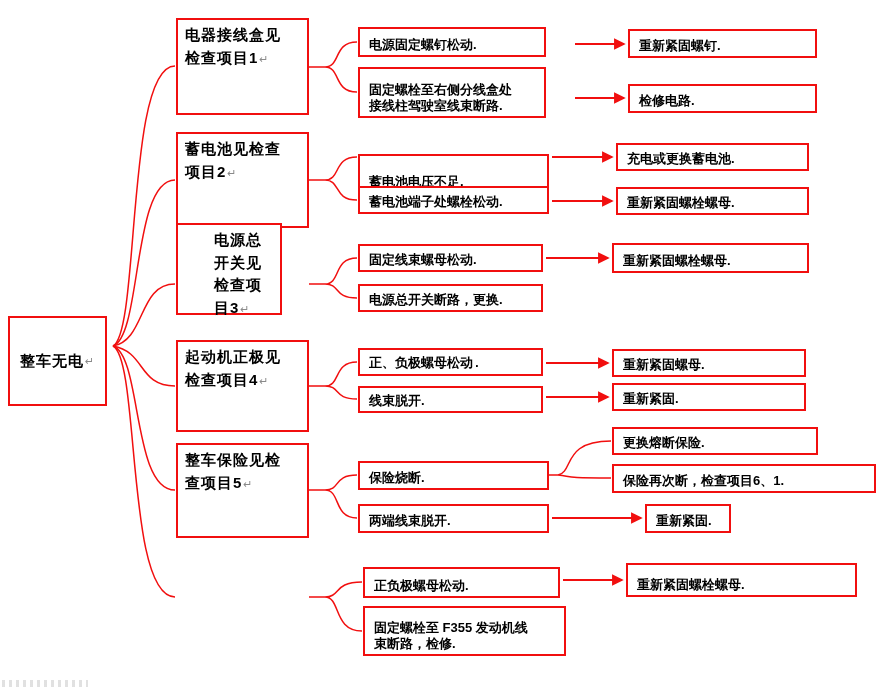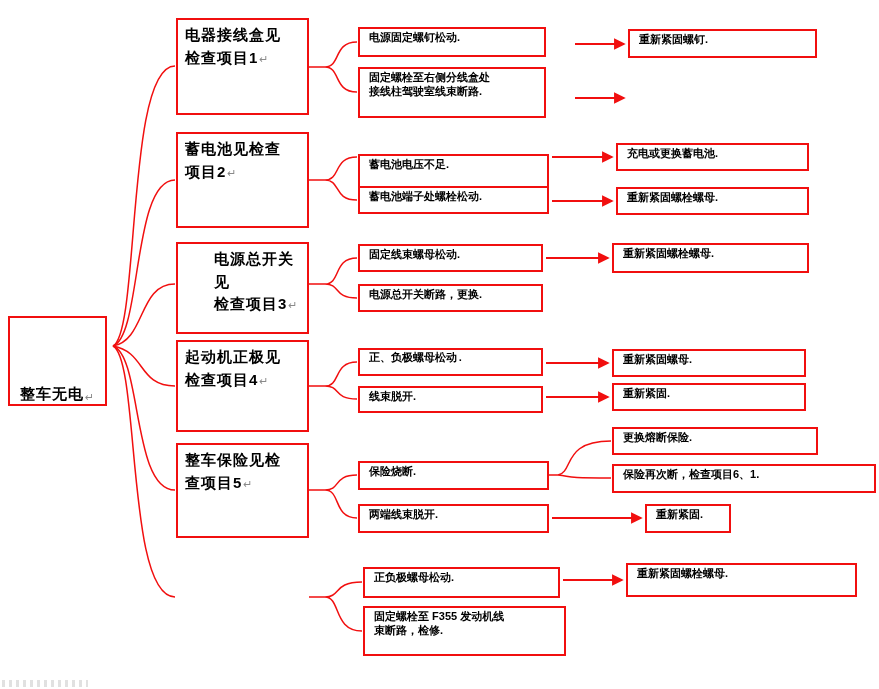--- a/index.html
+++ b/index.html
@@ -6,22 +6,22 @@
   html,body{ margin:0; padding:0; background:#fff; }
   body{ font-family:"Liberation Sans","DejaVu Sans",sans-serif; }
   #stage{ position:relative; width:879px; height:689px; background:#ffffff; overflow:hidden; }
   #wires{ position:absolute; left:0; top:0; width:879px; height:689px; }
   .box{
     position:absolute; box-sizing:border-box; background:#fff;
     border:2px solid var(--red); color:var(--ink); font-weight:bold;
     white-space:pre-line;
   }
   .node{ font-size:15px; line-height:1.5; padding:4px 7px; letter-spacing:1px; }
-  .leaf{ font-size:11px; line-height:1.25; display:flex; align-items:flex-start; padding:2px 9px; }
-  .root{ font-size:15px; display:flex; align-items:flex-end; padding-left:10px; letter-spacing:1px; }
+  .leaf{ font-size:13px; line-height:1.25; display:flex; align-items:flex-end; padding:2px 9px; }
+  .root{ font-size:15px; display:flex; align-items:center; padding-left:10px; letter-spacing:1px; }
   .ret{ color:#8a8a8a; font-weight:normal; font-size:11px; margin-left:1px; }
   .artifact{
     position:absolute; left:2px; top:680px; width:86px; height:7px; opacity:.3;
     background:repeating-linear-gradient(90deg,#9a9a9a 0 3px,transparent 3px 7px);
   }
 </style>
 </head>
 <body>
 
 <div id="stage">
@@ -64,21 +64,21 @@
   </svg>
 
   <div class="box root" style="left:8px;top:316px;width:99px;height:90px;">
     <span>整车无电</span><span class="ret">↵</span>
   </div>
 
   <div class="box node" style="left:176px;top:18px;width:133px;height:97px;"><span>电器接线盒见
 检查项目1</span><span class="ret">↵</span></div>
   <div class="box node" style="left:176px;top:132px;width:133px;height:96px;"><span>蓄电池见检查
 项目2</span><span class="ret">↵</span></div>
-  <div class="box node" style="left:176px;top:242px;width:133px;height:92px;padding-left:36px;"><span>电源总开关见
+  <div class="box node" style="left:176px;top:223px;width:106px;height:92px;padding-left:36px;"><span>电源总开关见
 检查项目3</span><span class="ret">↵</span></div>
   <div class="box node" style="left:176px;top:340px;width:133px;height:92px;"><span>起动机正极见
 检查项目4</span><span class="ret">↵</span></div>
   <div class="box node" style="left:176px;top:443px;width:133px;height:95px;"><span>整车保险见检
 查项目5</span><span class="ret">↵</span></div>
 
   <div class="box leaf" style="left:358px;top:27px;width:188px;height:30px;"><span>电源固定螺钉松动.</span></div>
   <div class="box leaf" style="left:358px;top:67px;width:188px;height:51px;"><span>固定螺栓至右侧分线盒处
 接线柱驾驶室线束断路.</span></div>
   <div class="box leaf" style="left:358px;top:154px;width:191px;height:40px;"><span>蓄电池电压不足.</span></div>
@@ -87,20 +87,21 @@
   <div class="box leaf" style="left:358px;top:284px;width:185px;height:28px;"><span>电源总开关断路，更换.</span></div>
   <div class="box leaf" style="left:358px;top:348px;width:185px;height:28px;font-family:Liberation Mono, monospace;"><span>正、负极螺母松动.</span></div>
   <div class="box leaf" style="left:358px;top:386px;width:185px;height:27px;"><span>线束脱开.</span></div>
   <div class="box leaf" style="left:358px;top:461px;width:191px;height:29px;"><span>保险烧断.</span></div>
   <div class="box leaf" style="left:358px;top:504px;width:191px;height:29px;"><span>两端线束脱开.</span></div>
   <div class="box leaf" style="left:363px;top:567px;width:197px;height:31px;"><span>正负极螺母松动.</span></div>
   <div class="box leaf" style="left:363px;top:606px;width:203px;height:50px;"><span>固定螺栓至 F355 发动机线
 束断路，检修.</span></div>
 
   <div class="box leaf" style="left:628px;top:29px;width:189px;height:29px;"><span>重新紧固螺钉.</span></div>
+  <div class="box leaf" style="left:628px;top:84px;width:189px;height:29px;"><span>检修电路.</span></div>
   <div class="box leaf" style="left:616px;top:143px;width:193px;height:28px;"><span>充电或更换蓄电池.</span></div>
   <div class="box leaf" style="left:616px;top:187px;width:193px;height:28px;"><span>重新紧固螺栓螺母.</span></div>
   <div class="box leaf" style="left:612px;top:243px;width:197px;height:30px;"><span>重新紧固螺栓螺母.</span></div>
   <div class="box leaf" style="left:612px;top:349px;width:194px;height:28px;"><span>重新紧固螺母.</span></div>
   <div class="box leaf" style="left:612px;top:383px;width:194px;height:28px;"><span>重新紧固.</span></div>
   <div class="box leaf" style="left:612px;top:427px;width:206px;height:28px;"><span>更换熔断保险.</span></div>
   <div class="box leaf" style="left:612px;top:464px;width:264px;height:29px;"><span>保险再次断，检查项目6、1.</span></div>
   <div class="box leaf" style="left:645px;top:504px;width:86px;height:29px;"><span>重新紧固.</span></div>
   <div class="box leaf" style="left:626px;top:563px;width:231px;height:34px;"><span>重新紧固螺栓螺母.</span></div>
 

